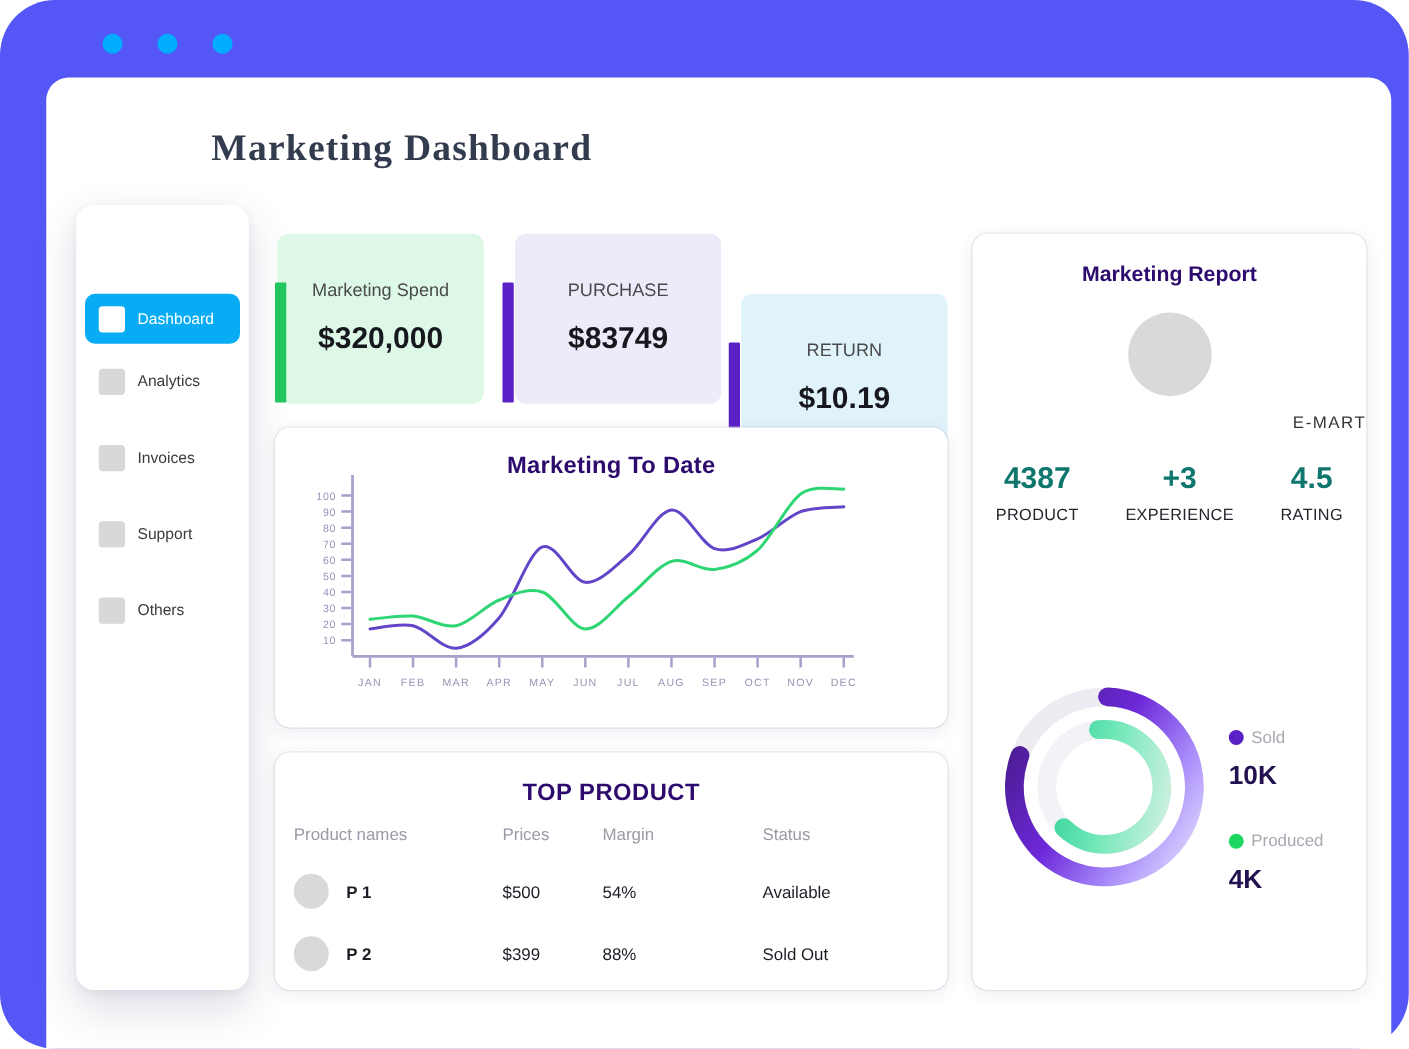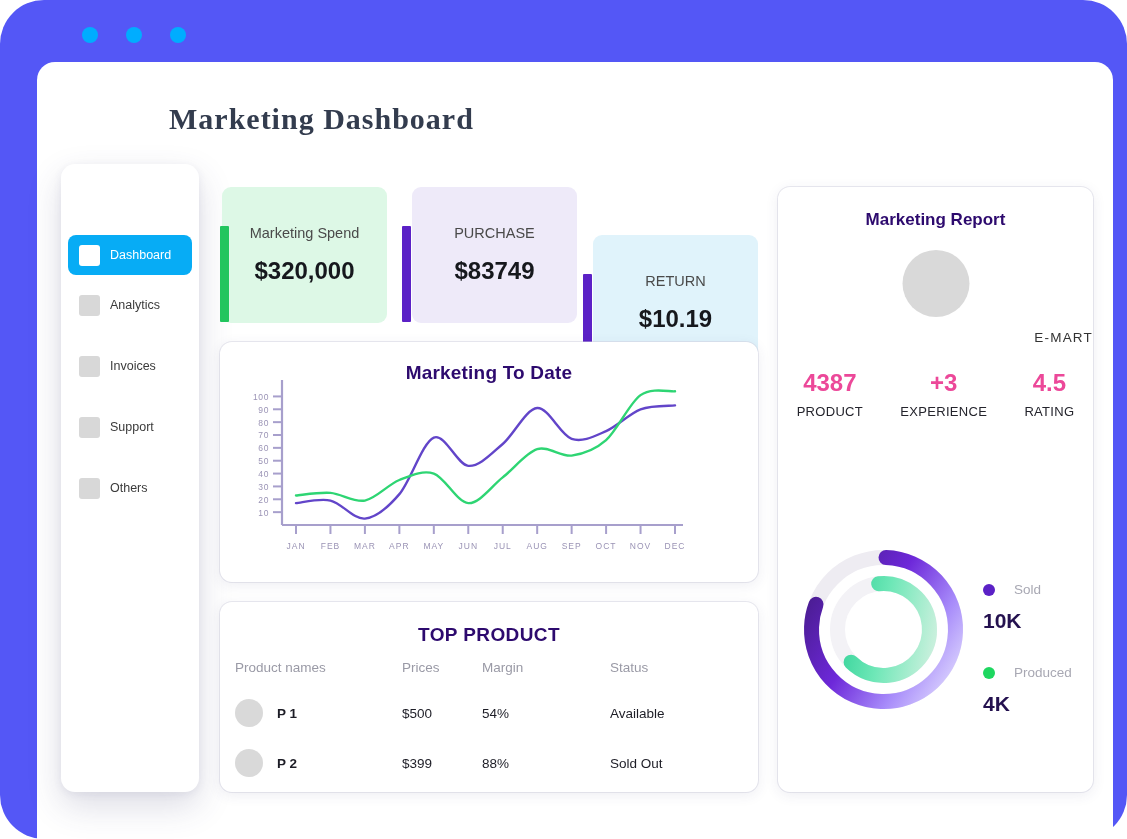--- a/index.html
+++ b/index.html
@@ -219,41 +219,41 @@
     position: absolute;
     left: 0; top: 182px;
     width: 315px;
     display: flex;
     justify-content: space-around;
   }
   .metric { text-align: center; }
   .metric-value {
     font-size: 24px;
     font-weight: 700;
-    color: #ec4899;
+    color: #0f766e;
   }
   .metric-label {
     margin-top: 7px;
     font-size: 13px;
     color: #24242c;
     letter-spacing: 0.3px;
   }
 
   
   #donut-wrap {
     position: absolute;
     left: 18px; top: 355px;
     width: 175px; height: 175px;
   }
   #legend {
     position: absolute;
     left: 205px; top: 395px;
     width: 110px;
   }
-  .legend-row { display: flex; align-items: center; gap: 19px; }
+  .legend-row { display: flex; align-items: center; gap: 6px; }
   .legend-dot { width: 12px; height: 12px; border-radius: 50%; flex: 0 0 auto; }
   .legend-label { font-size: 13.5px; color: #a8a8b3; white-space: nowrap; }
   .legend-value {
     margin: 12px 0 32px 0;
     font-size: 21px;
     font-weight: 700;
     color: #24114f;
   }
 </style>
 </head>

